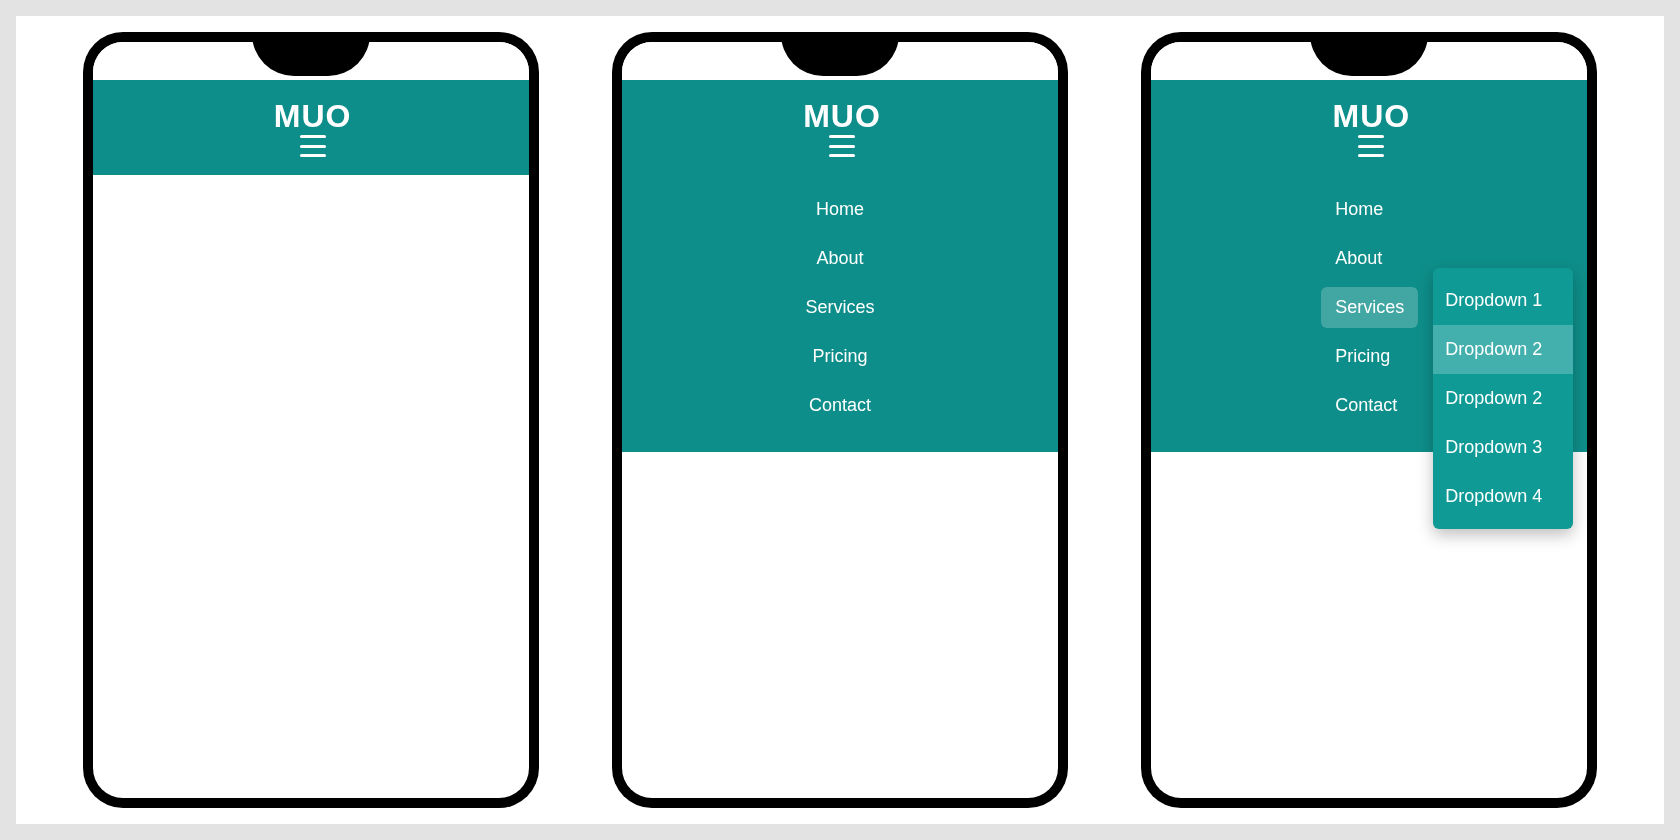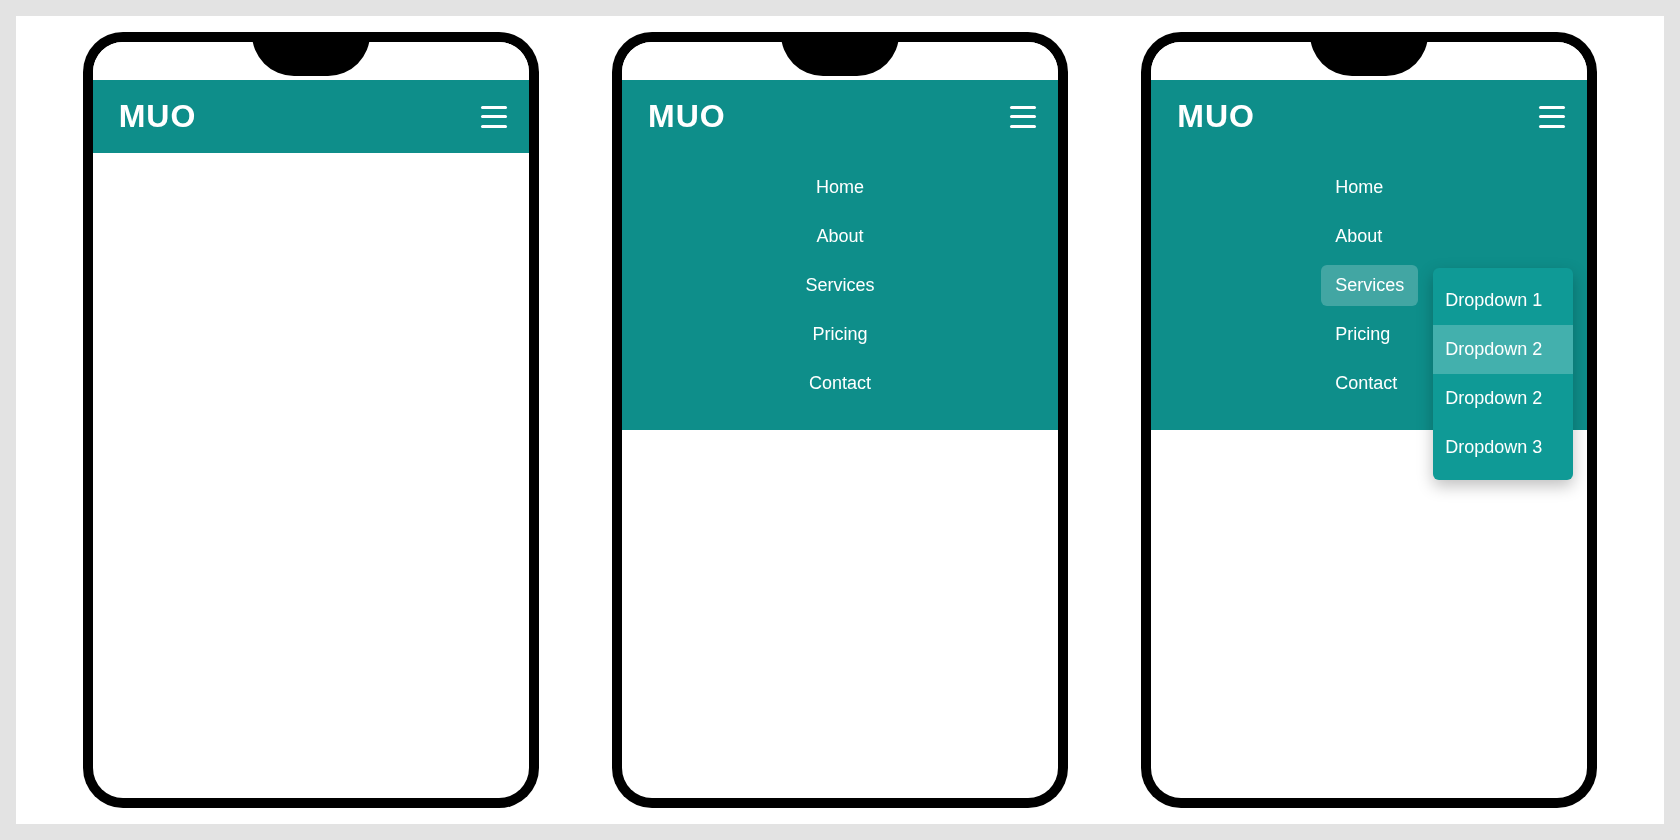--- a/index.html
+++ b/index.html
@@ -59,20 +59,21 @@
     height: 38px;
     background: #fff;
   }
   .navbar {
     background: #0e8e8a;
     color: #fff;
     display: flex;
     align-items: center;
     justify-content: space-between;
     padding: 18px 22px 18px 26px;
+    flex-direction: column;
   }
   .logo {
     font-size: 32px;
     font-weight: 700;
     letter-spacing: 1px;
   }
   .hamburger {
     width: 26px;
     height: 22px;
     display: flex;
@@ -195,17 +196,18 @@
         <div class="menu-item highlight">Services</div>
         <div class="menu-item">Pricing</div>
         <div class="menu-item">Contact</div>
       </div>
 
       <div class="dropdown">
         <div class="drop-item">Dropdown 1</div>
         <div class="drop-item hl">Dropdown 2</div>
         <div class="drop-item">Dropdown 2</div>
         <div class="drop-item">Dropdown 3</div>
+        <div class="drop-item">Dropdown 4</div>
       </div>
     </div>
   </div>
 
 </div>
 
 </body></html>

